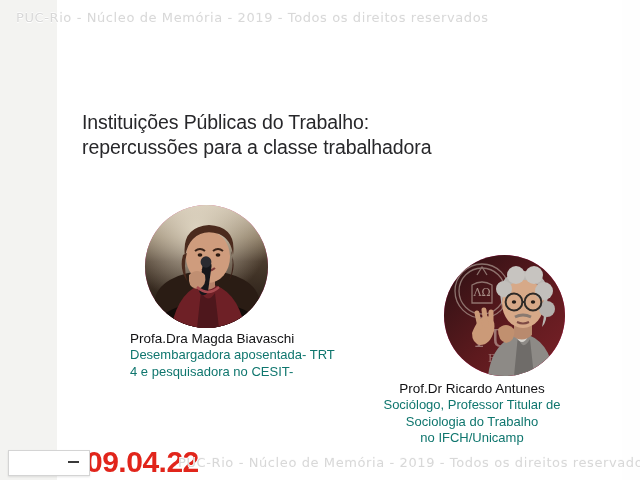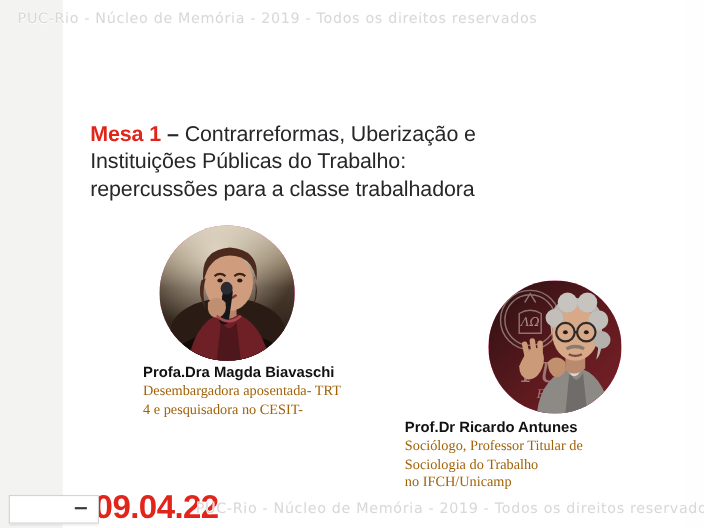--- a/index.html
+++ b/index.html
@@ -102,21 +102,20 @@
     font-weight: 700;
     color: #27272a;
   }
 
   
   .photo {
     position: absolute;
     border-radius: 50%;
     overflow: hidden;
     background: #ec4899;
-    font-style: italic;
   }
   #photo-magda {
     left: 145px;
     top: 205px;
     width: 123px;
     height: 123px;
   }
   #photo-ricardo {
     left: 444px;
     top: 255px;
@@ -128,37 +127,37 @@
   
   #caption-magda {
     position: absolute;
     left: 130px;
     top: 330px;
     width: 230px;
     text-align: left;
   }
   #caption-ricardo {
     position: absolute;
-    left: 368px;
+    left: 352px;
     top: 380px;
     width: 240px;
-    text-align: left;
+    text-align: center;
   }
   .speaker-name {
     font-family: "Liberation Sans", sans-serif;
-    font-weight: 700;
+    font-weight: 400;
     font-size: 13.5px;
     line-height: 17px;
     color: #111113;
   }
   .speaker-role {
-    font-family: Liberation Serif, serif;
+    font-family: Liberation Sans, sans-serif;
     font-size: 13px;
     line-height: 16.5px;
-    color: #a16207;
+    color: #0f766e;
   }
 
   
   #time-text {
     position: absolute;
     left: 84px;
     top: 413px;
     font-family: "Liberation Sans", sans-serif;
     font-weight: 700;
     font-size: 30px;
@@ -204,21 +203,20 @@
 
 <div id="slide">
 
   <div id="left-gutter"></div>
   <div id="right-gutter"></div>
 
   <div class="watermark" id="watermark-top">PUC-Rio - Núcleo de Memória - 2019 - Todos os direitos reservados</div>
 
 
   <div id="mesa-block">
-    <div class="mesa-line"><span id="mesa-label">Mesa 1</span><span>&nbsp;</span><span id="mesa-dash">–</span><span> Contrarreformas, Uberização e</span></div>
     <div class="mesa-line">Instituições Públicas do Trabalho:</div>
     <div class="mesa-line">repercussões para a classe trabalhadora</div>
   </div>
 
   <div class="photo" id="photo-magda">
     <svg viewBox="0 0 123 123" preserveAspectRatio="xMidYMid slice" aria-hidden="true">
       <defs>
         <linearGradient id="gmBg" x1="0" y1="0" x2="0" y2="1">
           <stop offset="0%" stop-color="#c9bda9"></stop>
           <stop offset="26%" stop-color="#8a7a62"></stop>

